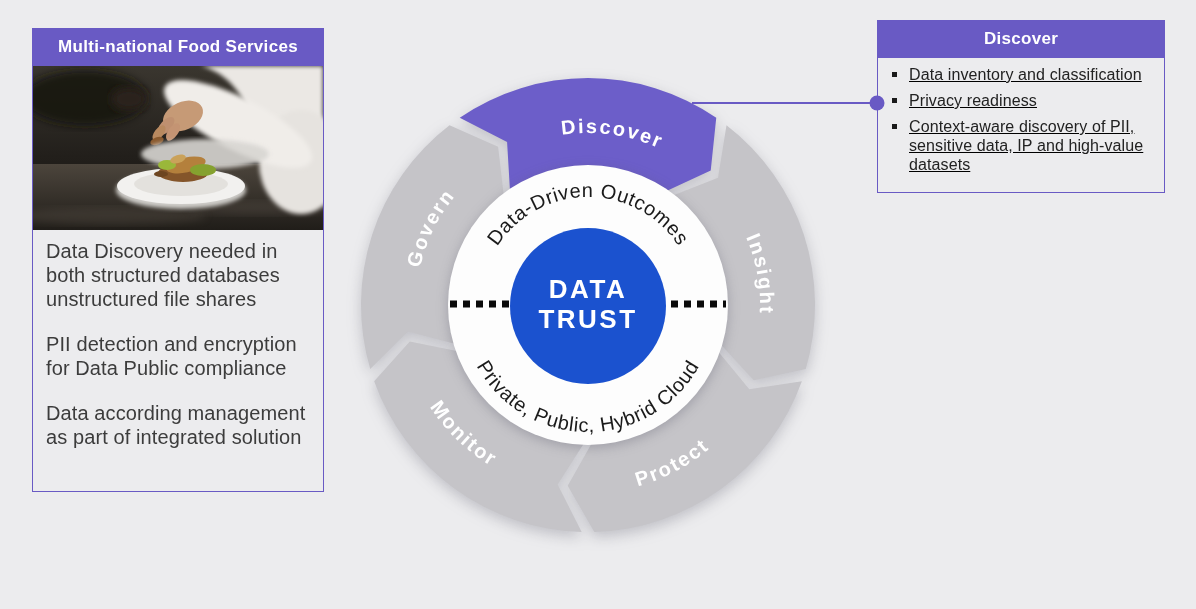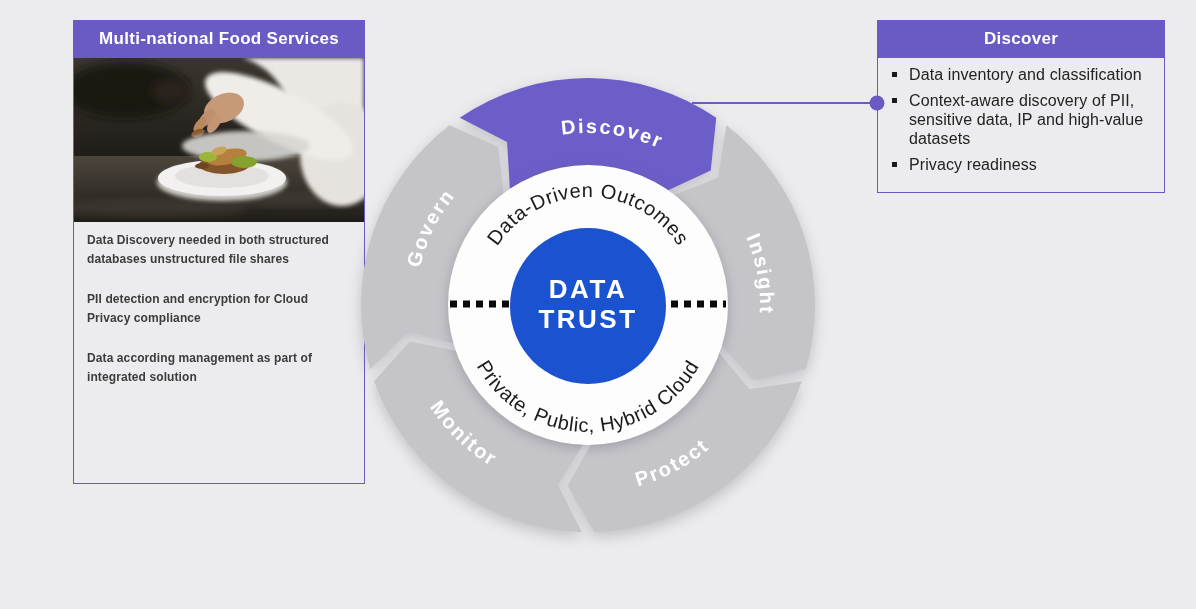--- a/index.html
+++ b/index.html
@@ -12,32 +12,31 @@
     position:absolute;box-sizing:border-box;
     border:1px solid #695AC4;background:#ECECEE;
   }
   .panel-header{
     background:#695AC4;color:#FFFFFF;font-weight:bold;
     font-size:17px;letter-spacing:.3px;text-align:center;
     height:38px;line-height:38px;
     margin:-1px -1px 0 -1px; 
   }
   
-  #left-panel{left:32px;top:20px;width:292px;height:464px;margin-left:41px;}
+  #left-panel{left:32px;top:28px;width:292px;height:464px;}
   #photo-wrap{height:164px;overflow:hidden;background:#1c1916;}
   #photo-wrap svg{display:block;}
   #left-body{padding:9px 12px 0 13px;}
   #left-body p{
-    margin:0 0 21px 0;color:#3C3C3C;font-size:12px;line-height:19px;
+    margin:0 0 21px 0;color:#3C3C3C;font-size:20px;line-height:24px;
     letter-spacing:.1px;
-    font-weight:bold;
   }
   
   #right-panel{left:877px;top:20px;width:288px;height:173px;}
-  #right-body{padding:7px 8px 0 6px;}
+  #right-body{padding:7px 8px 0 6px;text-decoration:underline;}
   #right-body ul{margin:0;padding:0;list-style:none;}
   #right-body li{
     position:relative;padding-left:25px;margin-bottom:7px;
     color:#222222;font-size:16px;line-height:19px;letter-spacing:.1px;
   }
   #right-body li::before{
     content:"";position:absolute;left:8px;top:7px;width:5px;height:5px;
     background:#1a1a1a;
   }
   
@@ -118,21 +117,21 @@
         <ellipse cx="153" cy="99" rx="20" ry="7.5" fill="#b4803c" transform="rotate(-12 153 99)"></ellipse>
         <ellipse cx="170" cy="104" rx="13" ry="6" fill="#85a12f"></ellipse>
         <ellipse cx="134" cy="99" rx="9" ry="5" fill="#9ab73a"></ellipse>
         <ellipse cx="145" cy="93" rx="8" ry="4" fill="#caa25a" transform="rotate(-18 145 93)"></ellipse>
         <ellipse cx="128" cy="108" rx="7" ry="3" fill="#6d4520"></ellipse>
       </g>
     </svg>
   </div>
   <div id="left-body">
     <p>Data Discovery needed in both structured databases unstructured file shares</p>
-    <p>PII detection and encryption for Cloud Privacy compliance</p>
+    <p>PII detection and encryption for Data Public compliance</p>
     <p>Data according management as part of integrated solution</p>
   </div>
 </div>
 
 <svg id="ring-svg" width="1196" height="609">
     <defs>
       <path id="labArc0" d="M452.46 199.11 A172 172 0 0 1 747.48 240.57" fill="none"></path>
       <path id="labArc1" d="M646.83 143.37 A172 172 0 0 1 698.56 436.76" fill="none"></path>
       <path id="labArc2" d="M488.38 464.43 A188 188 0 0 0 775.89 311.56" fill="none"></path>
       <path id="labArc3" d="M405.58 259.52 A188 188 0 0 0 639.82 485.72" fill="none"></path>
@@ -158,22 +157,22 @@
     <line x1="450" y1="304" x2="726" y2="304" stroke="#0A0A0A" stroke-width="7" stroke-dasharray="7 6"></line>
     <circle cx="588" cy="306" r="78" fill="#1B52CF"></circle>
     <text class="center-label" x="588"><tspan x="588" y="298">DATA</tspan><tspan x="588" y="328">TRUST</tspan></text>
   </svg>
 
 <div class="panel" id="right-panel">
   <div class="panel-header">Discover</div>
   <div id="right-body">
     <ul>
       <li>Data inventory and classification</li>
+      <li>Privacy readiness</li>
       <li>Context-aware discovery of PII, sensitive data, IP and high-value datasets</li>
-      <li>Privacy readiness</li>
     </ul>
   </div>
 </div>
 
 <svg id="connector-svg" width="1196" height="609">
   <line id="connector-line" x1="692" y1="103" x2="876" y2="103" stroke-width="2" stroke="#695AC4"></line>
   <circle id="connector-dot" cx="877" cy="103" r="7.5" fill="#695AC4"></circle>
 </svg>
 
 </body></html>

